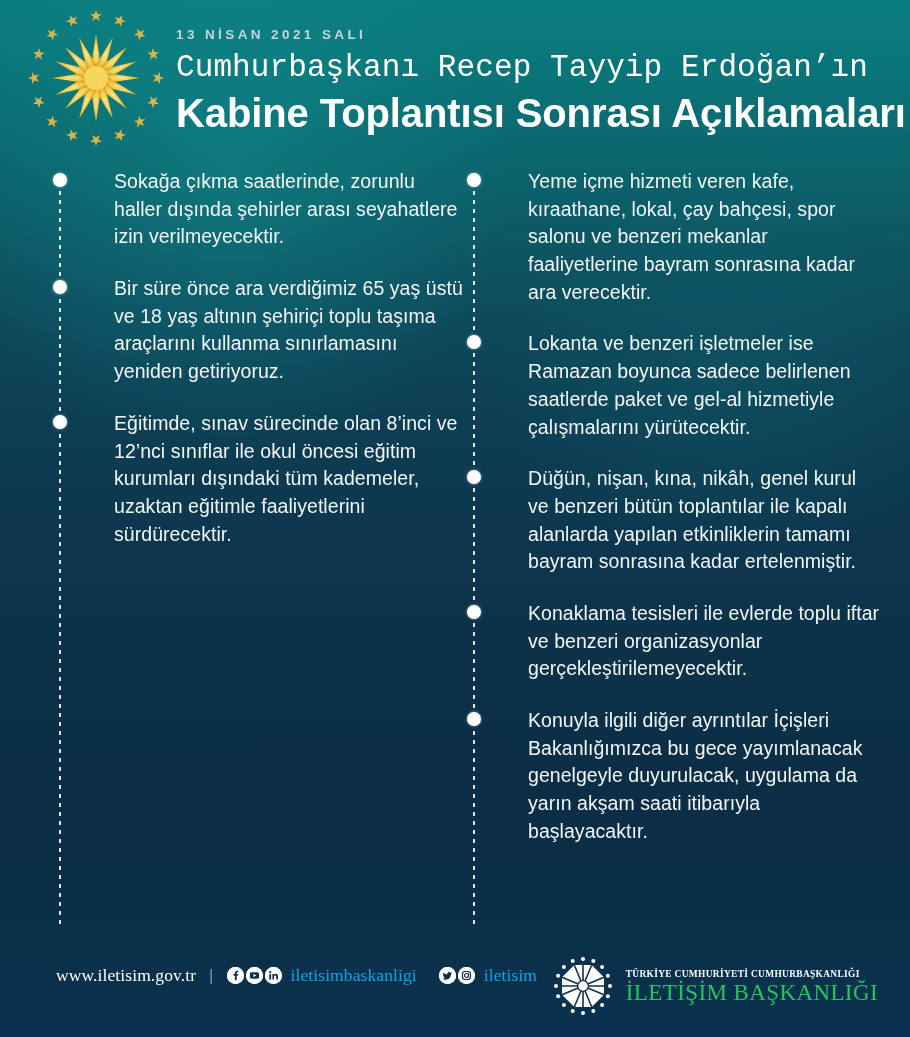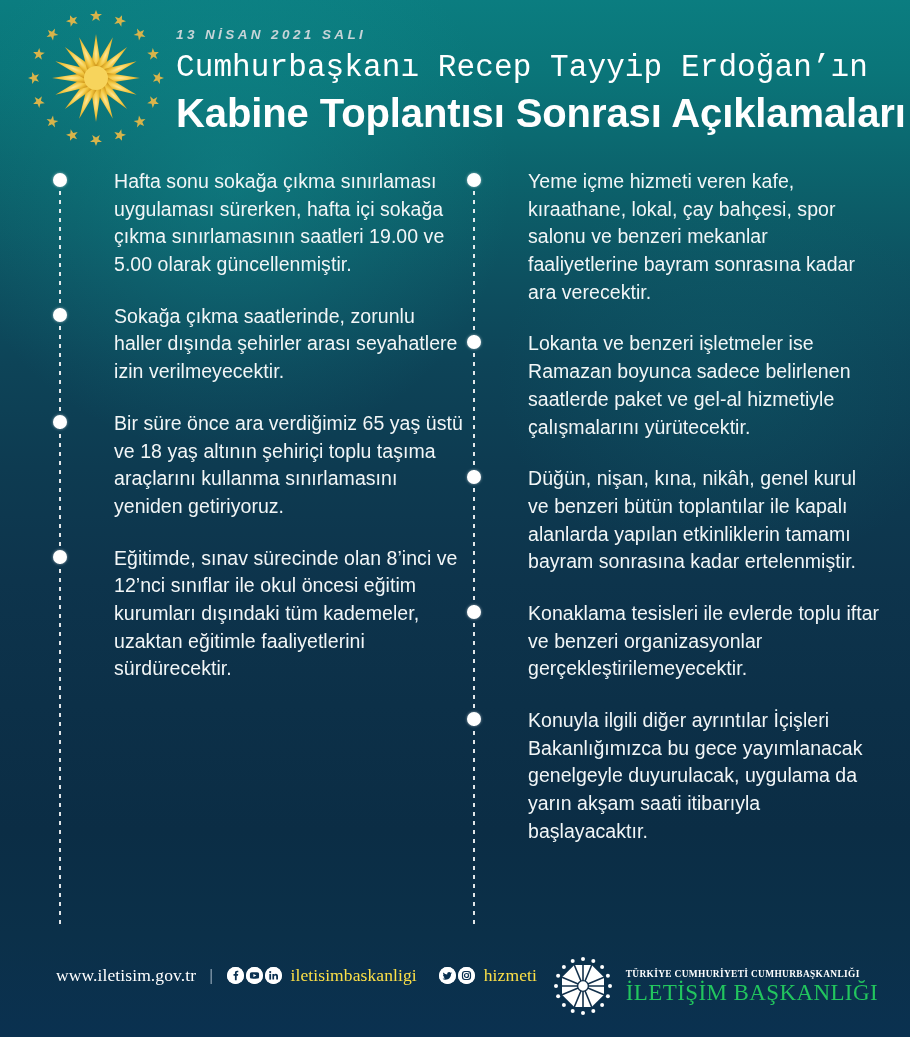--- a/index.html
+++ b/index.html
@@ -81,21 +81,20 @@
     padding-top:4px;
   }
 
   .date-line {
     font-size:13.5px;
     font-weight:600;
     letter-spacing:3.4px;
     color:#c7d5d8;
     margin-bottom:9px;
     white-space:nowrap;
-    font-style:italic;
   }
 
   .title-1 {
     font-size:31px;
     font-weight:400;
     color:#ffffff;
     letter-spacing:0.1px;
     line-height:1.12;
     white-space:nowrap;
     font-family:Liberation Mono, monospace;
@@ -212,21 +211,21 @@
     display:inline-flex;
     align-items:center;
     justify-content:center;
     margin-right:2px;
   }
   .sicon svg { display:block; }
 
   .handle {
     font-family:"Liberation Serif", serif;
     font-size:17.5px;
-    color:#fde047;
+    color:#0ea5e9;
     margin-left:7px;
     letter-spacing:0.1px;
   }
 
   
   .brand {
     position:absolute;
     right:44px; top:30px;
     display:flex;
     align-items:center;
@@ -329,24 +328,20 @@
   </div>
 </div>
 
 <div class="content layer">
 
   <div class="column col-left">
     <div class="spine"></div>
     <div class="items" id="left-items">
         <div class="item">
           <span class="dot"></span>
-          <p class="item-text">Hafta sonu sokağa çıkma sınırlaması uygulaması sürerken, hafta içi sokağa çıkma sınırlamasının saatleri 19.00 ve 5.00 olarak güncellenmiştir.</p>
-        </div>
-        <div class="item">
-          <span class="dot"></span>
           <p class="item-text">Sokağa çıkma saatlerinde, zorunlu haller dışında şehirler arası seyahatlere izin verilmeyecektir.</p>
         </div>
         <div class="item">
           <span class="dot"></span>
           <p class="item-text">Bir süre önce ara verdiğimiz 65 yaş üstü ve 18 yaş altının şehiriçi toplu taşıma araçlarını kullanma sınırlamasını yeniden getiriyoruz.</p>
         </div>
         <div class="item">
           <span class="dot"></span>
         </div>
         <div class="item">
@@ -424,21 +419,21 @@
           </svg>
       </span>
       <span class="sicon">
         <svg width="17" height="17" viewBox="0 0 17 17">
             <circle cx="8.5" cy="8.5" r="8.5" fill="#fff"></circle>
             <rect x="4.5" y="4.5" width="8" height="8" rx="2.4" fill="none" stroke="#0a3050" stroke-width="1.2"></rect>
             <circle cx="8.5" cy="8.5" r="2" fill="none" stroke="#0a3050" stroke-width="1.2"></circle>
             <circle cx="10.9" cy="6.1" r="0.6" fill="#0a3050"></circle>
           </svg>
       </span>
-      <span class="handle">hizmeti</span>
+      <span class="handle">iletisim</span>
     </span>
 
   </div>
 
   <div class="brand">
     <div class="brand-mark">
       <svg viewBox="0 0 62 62" xmlns="http://www.w3.org/2000/svg" aria-hidden="true">
         <g transform="translate(31,31)">
 
           <g fill="#ffffff">

